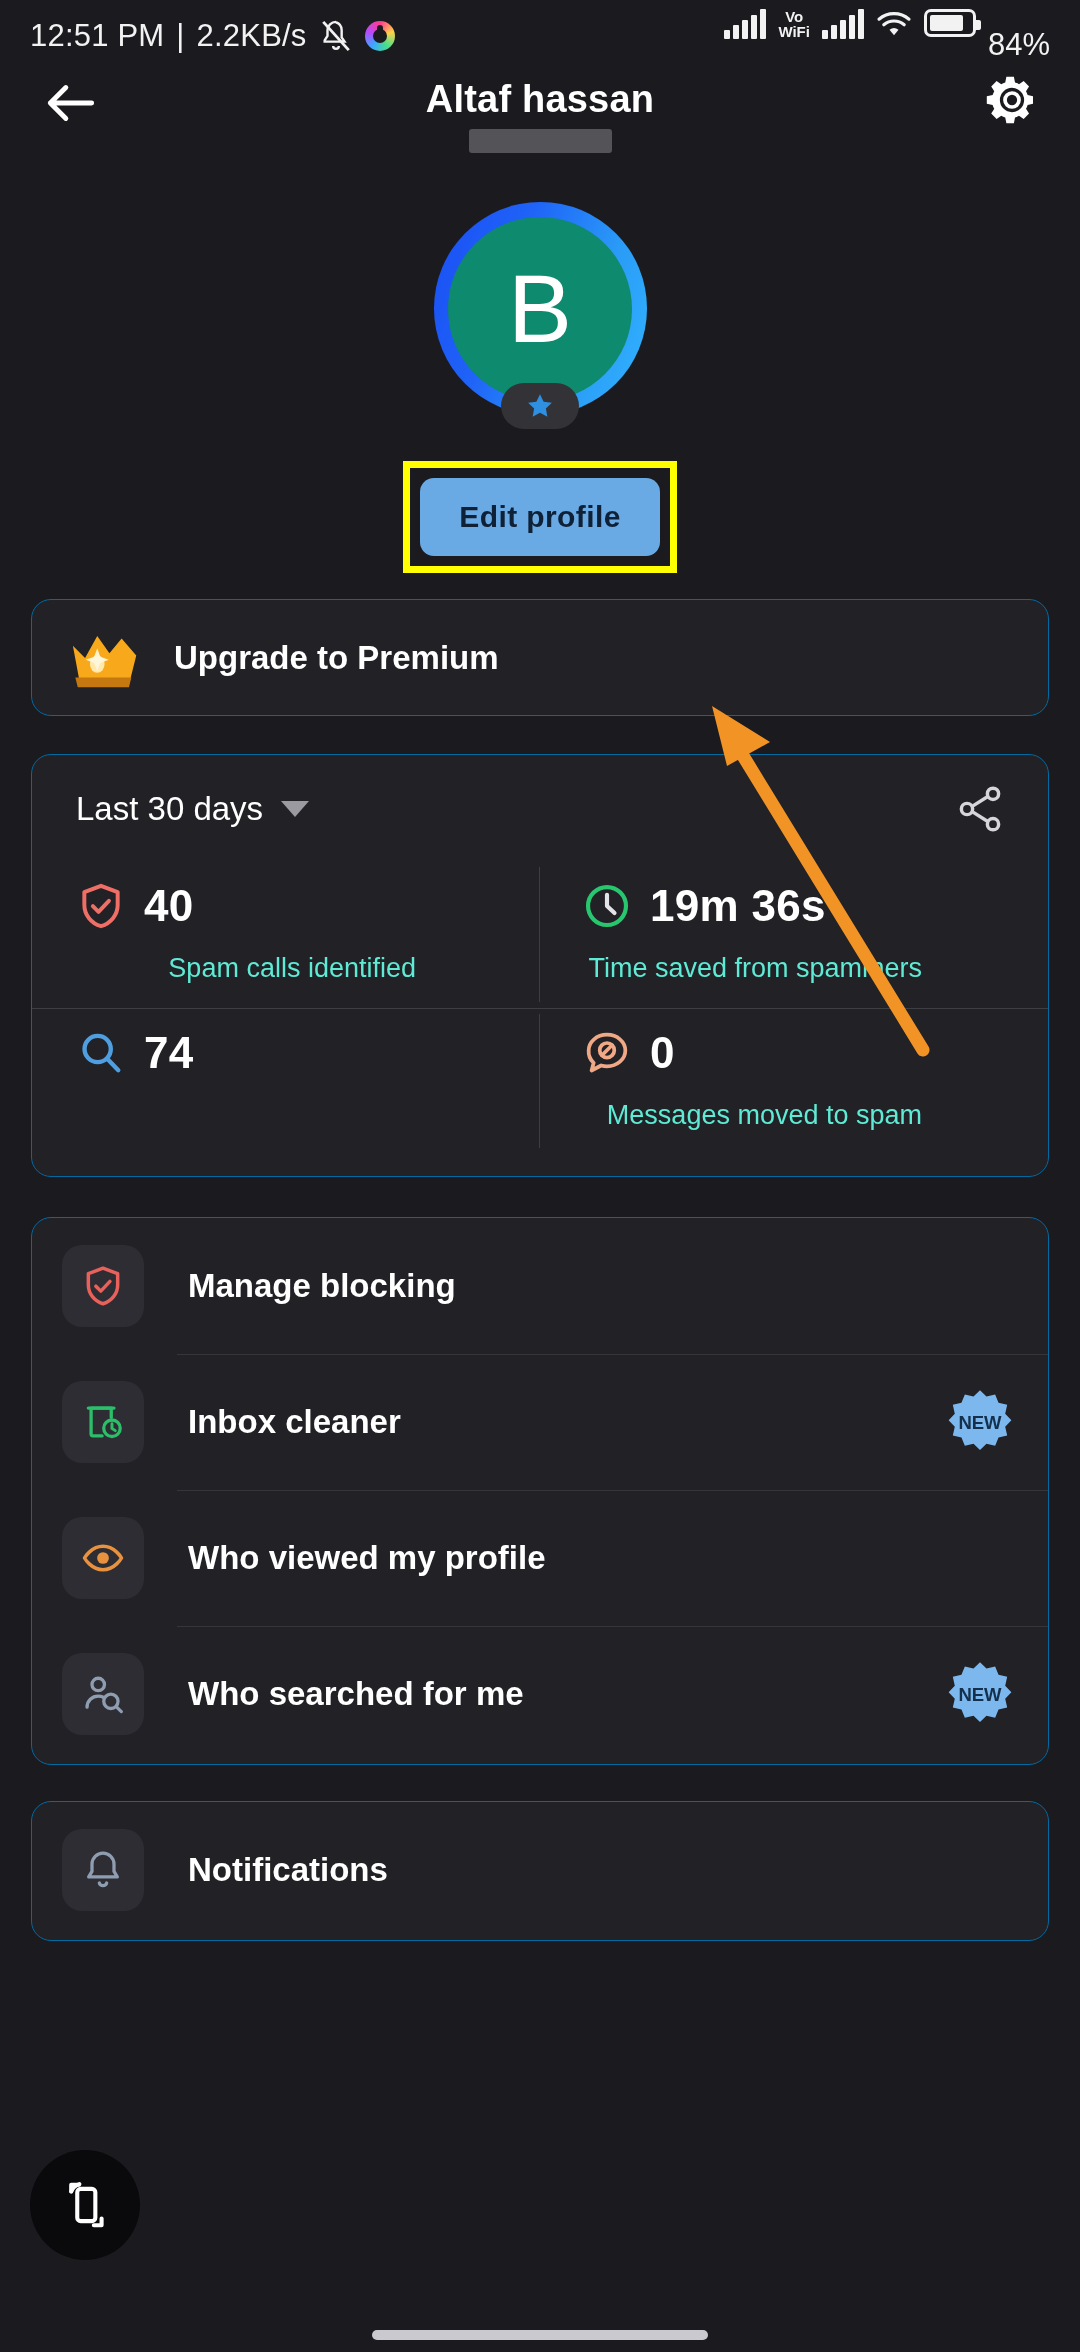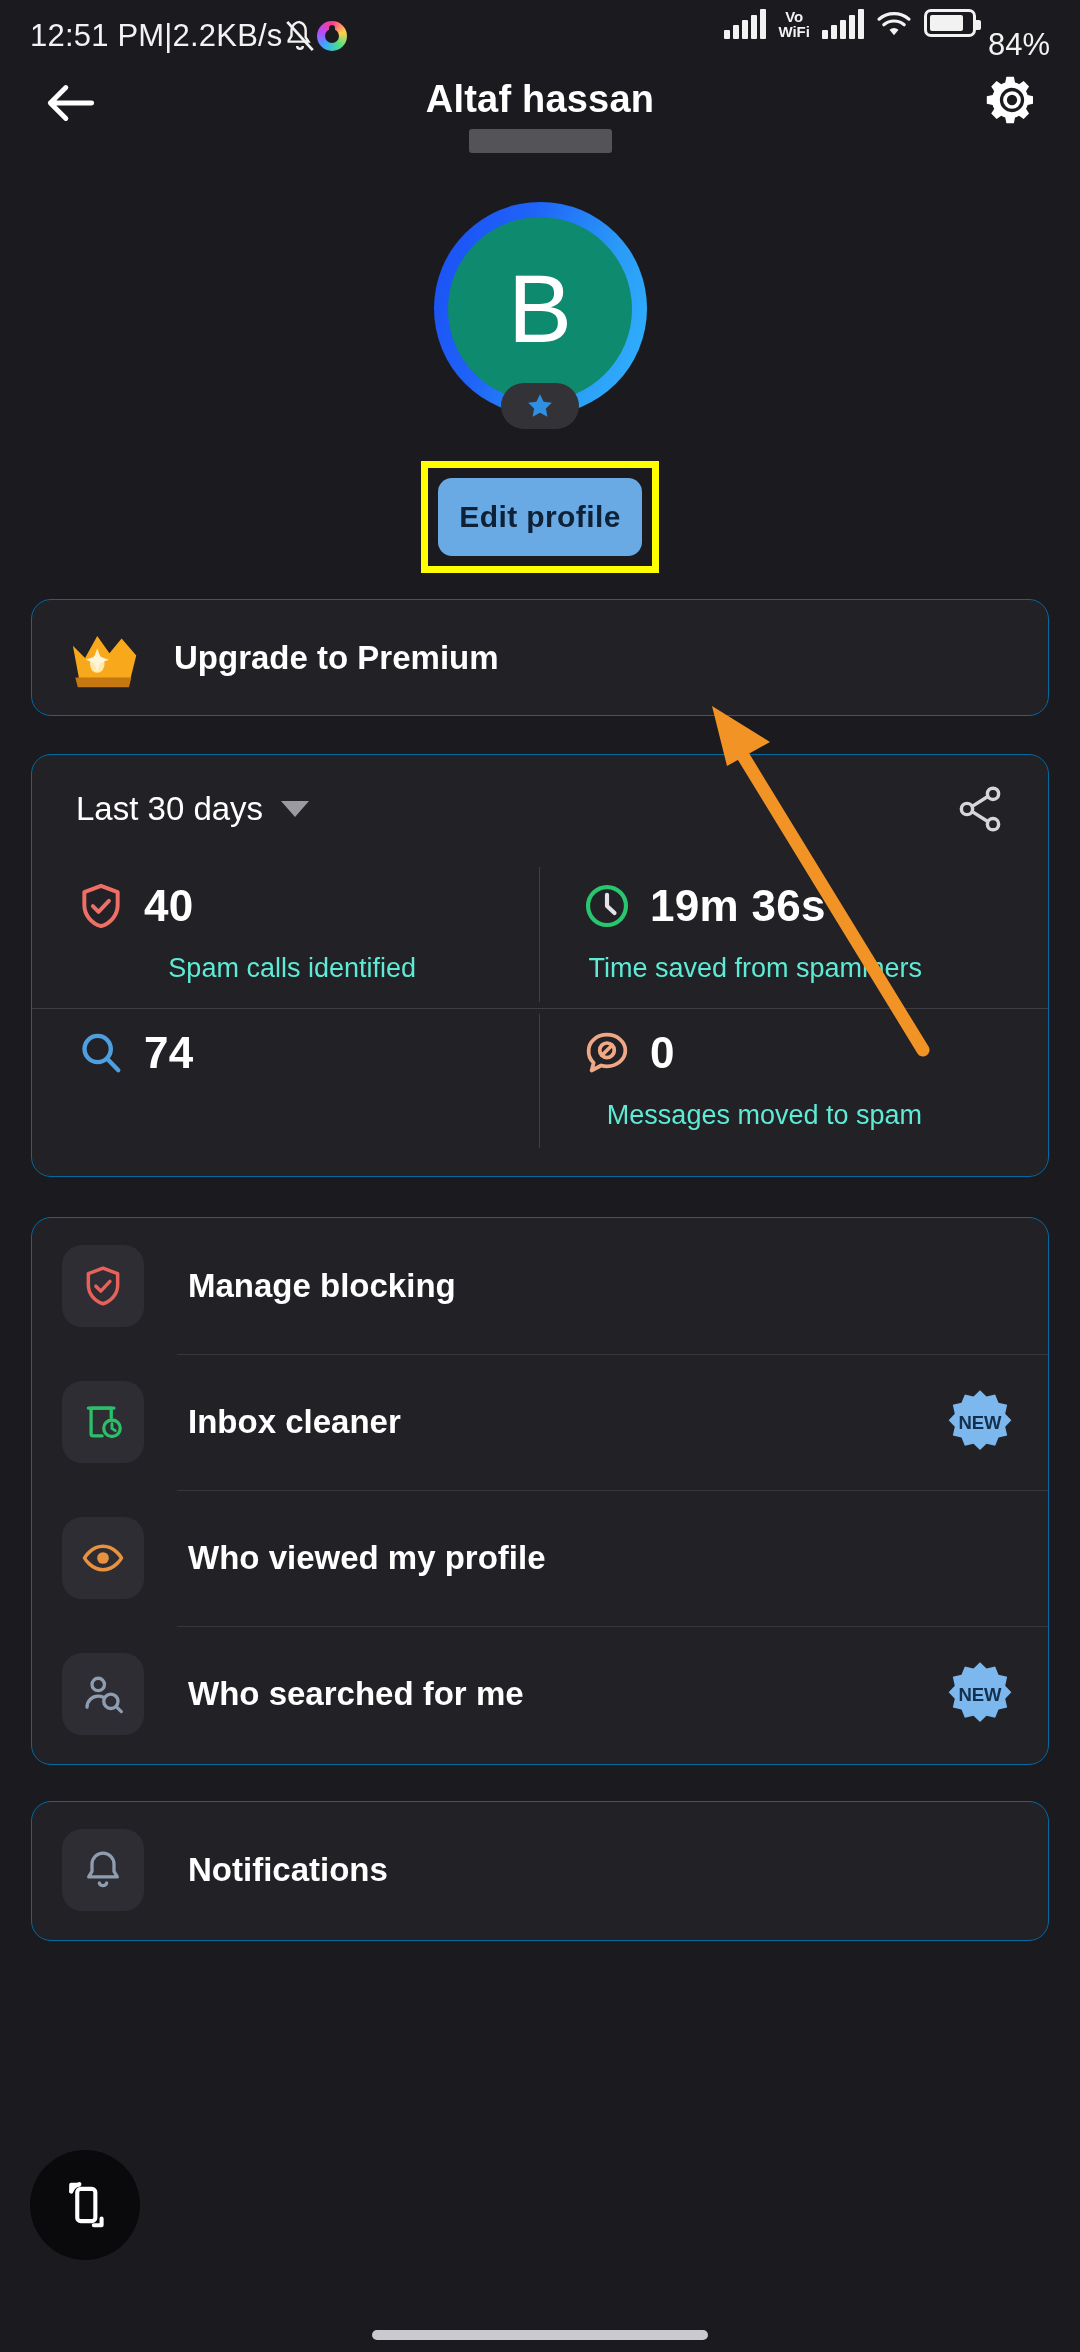--- a/index.html
+++ b/index.html
@@ -10,21 +10,21 @@
     overflow:hidden;
   }
   body { position:relative; }
 
   
   .statusbar{
     height:72px; display:flex; align-items:center;
     padding:0 30px; color:#f2f2f2;
     background:#1b1b1f;
   }
-  .sb-left{ display:flex; align-items:center; gap:0; font-size:31px; font-weight:500; letter-spacing:.2px;text-align:center;}
+  .sb-left{ display:flex; align-items:center; gap:12px; font-size:31px; font-weight:500; letter-spacing:.2px;text-align:center;}
   .sb-right{ margin-left:auto; display:flex; gap:12px;}
   .sb-batt-text{ font-size:31px; font-weight:500;margin-top:18px; }
   .mute-ic{ width:34px;height:34px; }
   .spiral{
     width:30px;height:30px;border-radius:50%;
     background:
       conic-gradient(from 0deg,#ff3b8e,#ffd24a,#46e08a,#3ba8ff,#b44bff,#ff3b8e);
     position:relative;
   }
   .spiral::after{
@@ -98,21 +98,21 @@
   
   .edit-wrap{
     margin-top:46px; display:flex; justify-content:center;
   }
   .edit-highlight{
     border:7px solid #ffff00;
     padding:10px;
     background:#1b1b1f;
   }
   .edit-btn{
-    width:204px;height:78px;border-radius:14px;
+    width:240px;height:78px;border-radius:14px;
     background:#6aaae4; color:#0f2137;
     font-size:30px;font-weight:700;letter-spacing:.4px;
     display:flex;align-items:center;justify-content:center;
     cursor:pointer; border:none;
     font-family:"Liberation Sans", sans-serif;
   }
 
   
   .card{
     margin:0 31px;

